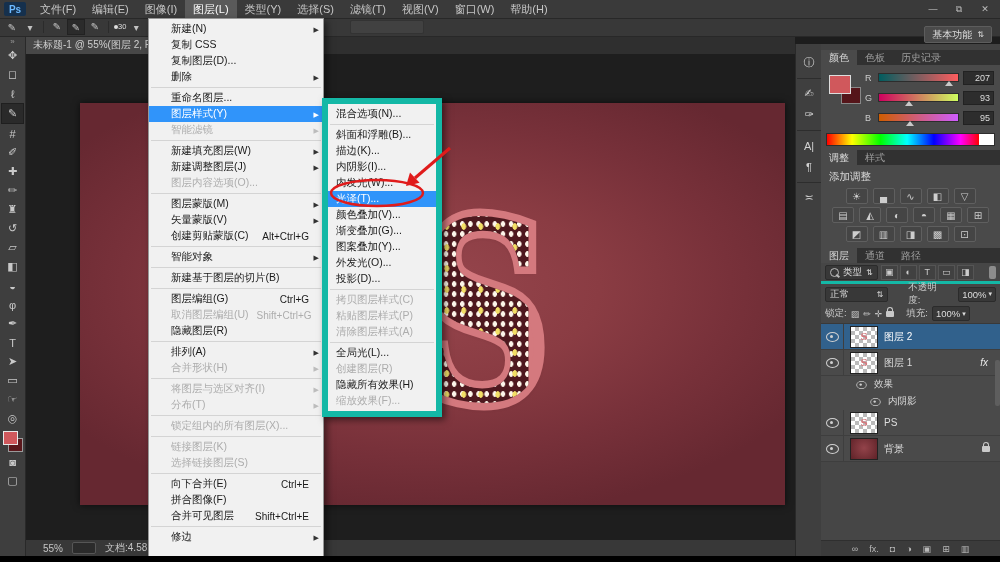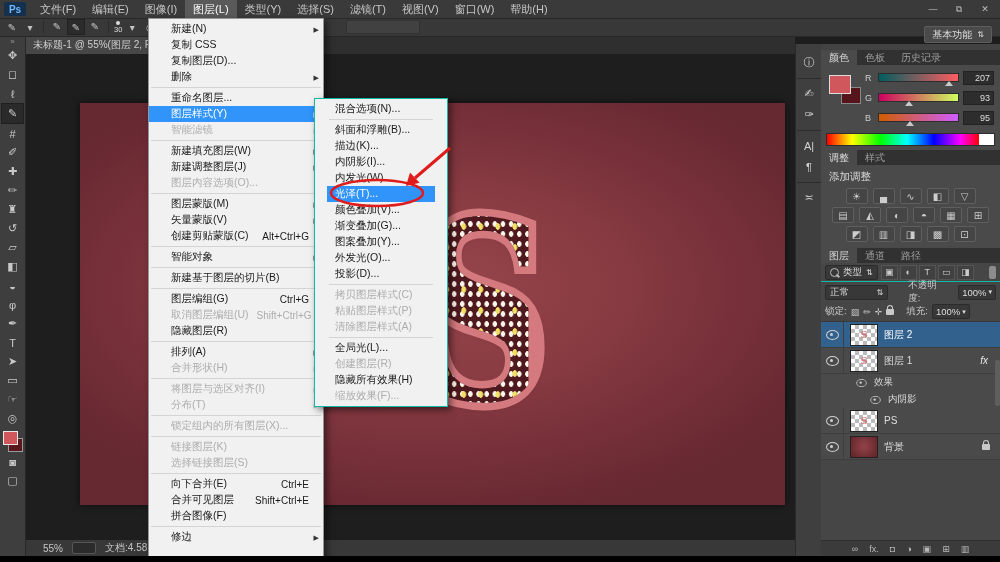--- a/index.html
+++ b/index.html
@@ -12,21 +12,21 @@
   .tmenu{padding:4px 8px;white-space:nowrap;cursor:default;}
   .tmenu.active{background:#5a5a5a;color:#fff;}
   .wctrls{margin-left:auto;display:flex;margin-right:2px;}
   .wc{width:26px;height:15px;display:flex;align-items:center;justify-content:center;font-size:9px;color:#bbb;}
 
   
   .optionsbar{position:absolute;top:18px;left:0;right:0;height:18px;background:#383838;border-bottom:1px solid #282828;display:flex;align-items:center;gap:2px;padding-left:4px;font-size:10px;z-index:4;}
   .ob-icon{min-width:16px;height:14px;display:flex;align-items:center;justify-content:center;color:#c2c2c2;font-size:10px;}
   .ob-icon.pressed{background:#2b2b2b;border:1px solid #222;}
   .ob-sep{width:1px;height:12px;background:#2b2b2b;margin:0 3px;}
-  .ob-brush{display:flex;flex-direction:column;align-items:center;line-height:1;color:#ddd;}
+  .ob-brush{display:flex;flex-direction:row;align-items:center;line-height:1;color:#ddd;}
   .ob-brush .dot{width:4px;height:4px;border-radius:50%;background:#ddd;margin-bottom:1px;}
   .ob-num{font-size:7.5px;color:#ddd;}
   .ob-disabled{width:72px;height:12px;background:#414141;border:1px solid #333;border-radius:2px;margin-left:186px;}
   .workspace-btn{position:absolute;top:26px;right:8px;height:15px;padding:0 7px;background:#4a4a4a;border:1px solid #5d5d5d;border-radius:2px;display:flex;align-items:center;gap:5px;font-size:10px;color:#ddd;z-index:5;}
 
   
   .tabbar{position:absolute;top:36px;left:25px;width:770px;height:18px;background:#2f2f2f;z-index:2;}
   .doc-tab{position:absolute;left:0;top:0;height:18px;padding:0 10px 0 8px;background:#474747;display:flex;align-items:center;font-size:10px;color:#cfcfcf;border-right:1px solid #222;white-space:nowrap;overflow:hidden;max-width:150px;}
 
   
@@ -88,21 +88,21 @@
     background:linear-gradient(to right,#f00,#ff0 15%,#0f0 32%,#0ff 48%,#00f 64%,#f0f 80%,#f00 91%,#fff 91%);}
 
   .panel-adjust{top:106px;height:98px;}
   .adjust-body{position:relative;height:106px;background:#4a4a4a;}
   .adj-title{font-size:10.5px;color:#d6d6d6;padding:5px 0 4px 8px;}
   .adj-row{display:flex;justify-content:center;gap:5px;margin-bottom:3px;}
   .adj-icon{width:20px;height:14px;border:1px solid #5f5f5f;border-radius:2px;background:#454545;color:#cdcdcd;font-size:10px;display:flex;align-items:center;justify-content:center;}
 
   .panel-layers{top:204px;bottom:0;}
   .layers-body{position:relative;background:#464646;height:calc(100% - 15px);}
-  .l-filter{height:18px;display:flex;align-items:center;gap:3px;padding:0 4px;background:#464646;border-bottom:1px solid #14b8a6;}
+  .l-filter{height:18px;display:flex;align-items:center;gap:3px;padding:0 4px;background:#464646;border-bottom:3px solid #14b8a6;}
   .l-filter-box{height:13px;background:#383838;border:1px solid #2b2b2b;border-radius:2px;display:flex;align-items:center;font-size:9.5px;color:#ddd;padding:0 4px;gap:4px;}
   .mag{position:relative;width:7px;height:7px;border:1.5px solid #bbb;border-radius:50%;}
   .mag::after{content:"";position:absolute;left:5px;top:6px;width:4px;height:1.5px;background:#bbb;transform:rotate(40deg);}
   .lf-icon{width:15px;height:13px;border:1px solid #555;background:#414141;color:#ccc;font-size:9px;display:flex;align-items:center;justify-content:center;}
   .lf-toggle{margin-left:auto;width:7px;height:13px;background:#8c8c8c;border-radius:2px;}
   .l-blend{height:20px;display:flex;align-items:center;padding:0 4px;gap:20px;font-size:9.5px;color:#ccc;}
   .select-box{height:13px;background:#383838;border:1px solid #2b2b2b;border-radius:2px;display:flex;align-items:center;justify-content:space-between;font-size:9.5px;color:#ddd;padding:0 4px;}
   .blend-select{width:72px;}
   .val-box{height:13px;background:#383838;border:1px solid #2b2b2b;border-radius:2px;display:flex;align-items:center;font-size:9.5px;color:#ddd;padding:0 3px;gap:2px;}
   .l-lock{height:19px;display:flex;align-items:center;padding:0 4px;gap:4px;font-size:9.5px;color:#ccc;border-bottom:1px solid #393939;}
@@ -122,21 +122,21 @@
   .erow .eye{transform:scale(.8);}
   .erow.fx-head{padding-left:34px;}
   .erow.fx-item{padding-left:48px;}
   .padlock{position:relative;width:8px;height:6px;background:#c9c9c9;border-radius:1px;margin-left:auto;margin-right:10px;}
   .padlock::before{content:"";position:absolute;left:1px;top:-4px;width:4px;height:4px;border:1.5px solid #c9c9c9;border-bottom:none;border-radius:3px 3px 0 0;}
   .scroll-thumb{position:absolute;right:0;top:97px;width:5px;height:46px;background:#5e5e5e;border-radius:2px;}
   .l-bottombar{position:absolute;left:0;right:0;bottom:0;height:15px;background:#3b3b3b;border-top:1px solid #2f2f2f;display:flex;align-items:center;justify-content:center;gap:11px;font-size:9px;color:#b8b8b8;}
 
   
   .menu{position:absolute;left:148px;top:18px;width:174px;bottom:0;background:#f1f1f1;border:1px solid #979797;box-shadow:3px 3px 7px rgba(0,0,0,.5);z-index:55;padding-top:2px;overflow:hidden;}
-  .submenu{position:absolute;left:314px;top:98px;width:108px;background:#f1f1f1;border:1px solid #14b8a6;box-shadow:3px 3px 7px rgba(0,0,0,.5);z-index:60;padding:2px 12px;}
+  .submenu{position:absolute;left:322px;top:98px;width:108px;background:#f1f1f1;border:6px solid #14b8a6;box-shadow:3px 3px 7px rgba(0,0,0,.5);z-index:60;padding:2px 0;}
   .mi{height:16px;display:flex;align-items:center;padding:0 14px 0 22px;font-size:10.5px;color:#1a1a1a;position:relative;white-space:nowrap;overflow:hidden;}
   .submenu .mi{padding:0 8px;}
   .mi .sc{margin-left:auto;font-size:10px;color:#1a1a1a;padding-left:8px;}
   .mi.disabled{color:#adadad;} .mi.disabled .sc{color:#adadad;}
   .mi.hl{background:#3094fa;color:#fff;} .mi.hl .sc{color:#fff;}
   .sub-arrow{display:none;position:absolute;right:4px;top:4.5px;font-size:7px;color:#333;}
   .mi.has-sub .sub-arrow{display:block;}
   .mi.hl .sub-arrow{color:#fff;} .mi.disabled .sub-arrow{color:#bdbdbd;}
   .msep{height:1px;background:#d4d4d4;margin:2px 2px;}
 
@@ -667,27 +667,27 @@
         <span class="sc"></span>
 
       </div>
       <div class="msep"></div>
       <div class="mi">
         <span>向下合并(E)</span>
         <span class="sc">Ctrl+E</span>
 
       </div>
       <div class="mi">
+        <span>拼合图像(F)</span>
+        <span class="sc"></span>
+
+      </div>
+      <div class="mi">
         <span>合并可见图层</span>
         <span class="sc">Shift+Ctrl+E</span>
-
-      </div>
-      <div class="mi">
-        <span>拼合图像(F)</span>
-        <span class="sc"></span>
 
       </div>
       <div class="msep"></div>
       <div class="mi has-sub">
         <span>修边</span>
         <span class="sc"></span>
         <span class="sub-arrow">▶</span>
       </div>
     </div>
 

